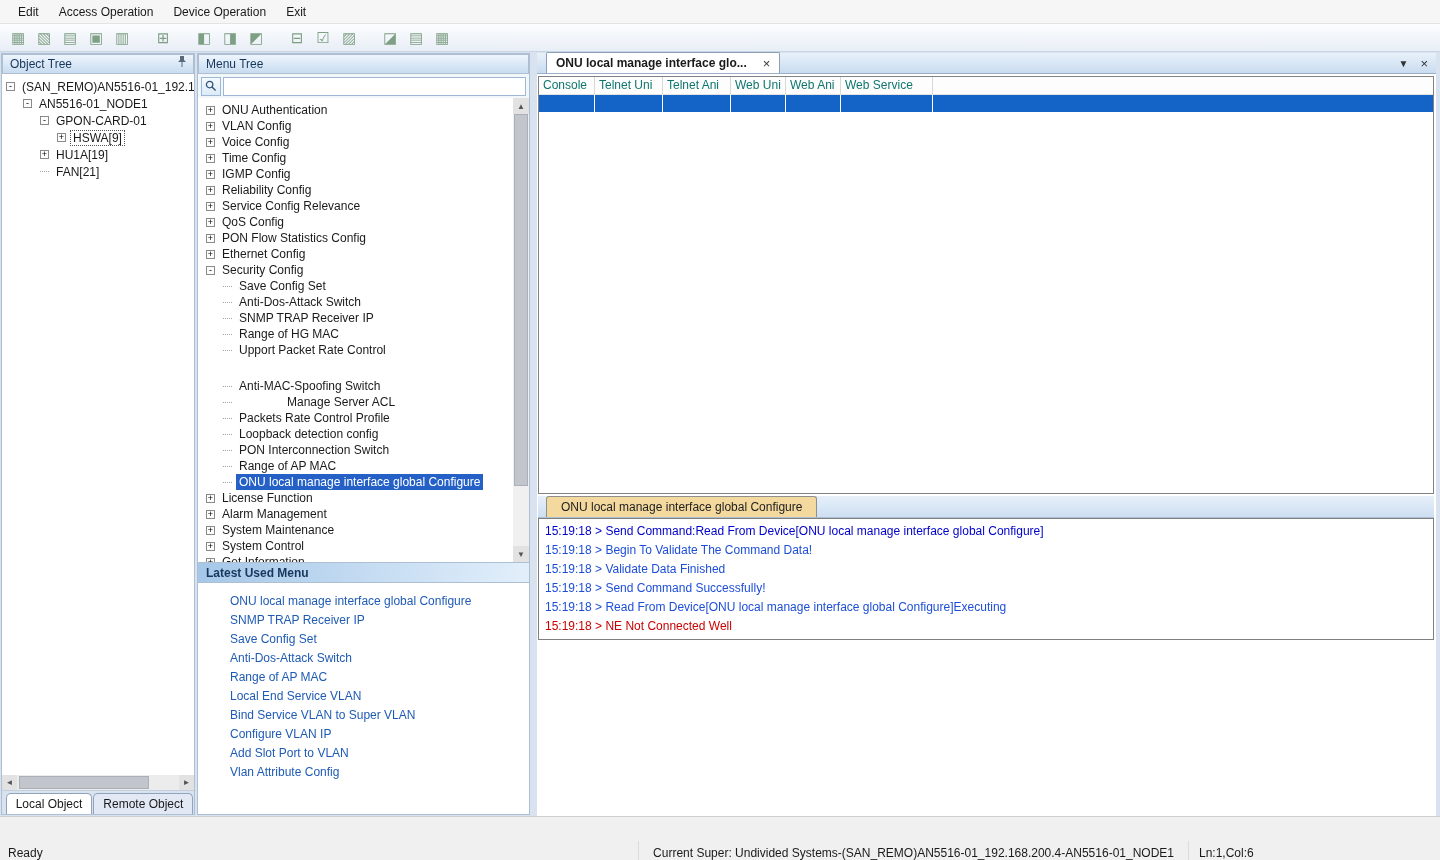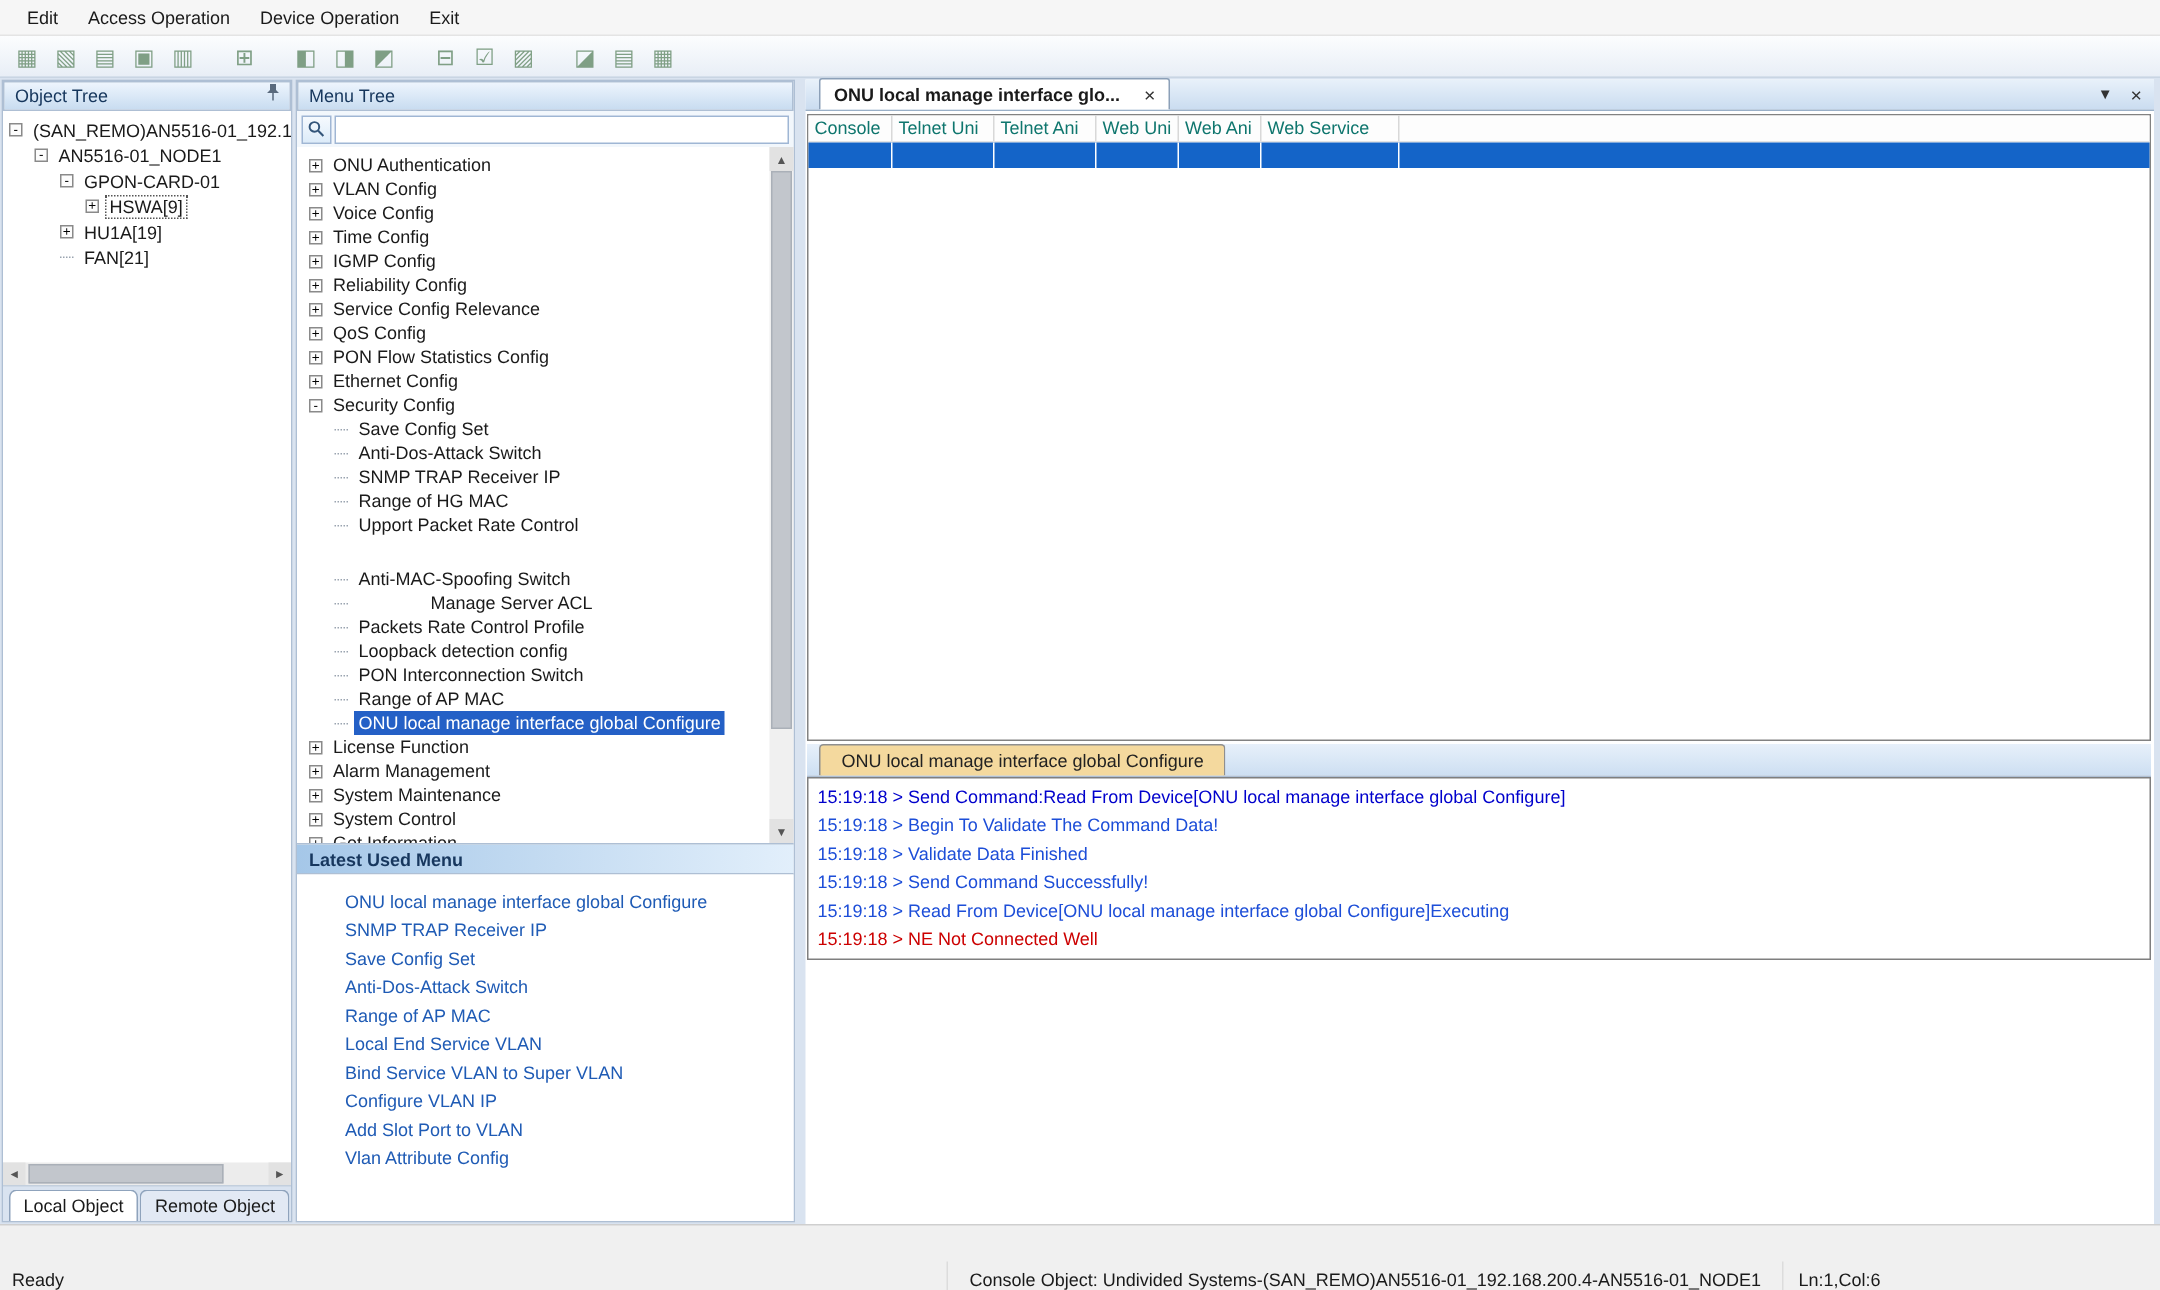--- a/index.html
+++ b/index.html
@@ -395,15 +395,15 @@
         <div class="log-line c-black">15:19:18 &gt; Validate Data Finished</div>
         <div class="log-line c-black">15:19:18 &gt; Send Command Successfully!</div>
         <div class="log-line c-black">15:19:18 &gt; Read From Device[ONU local manage interface global Configure]Executing</div>
         <div class="log-line c-red">15:19:18 &gt; NE Not Connected Well</div>
       </div>
   </div>
 </div>
 
 <div class="statusbar">
   <div class="status-left">Ready</div>
-  <div class="status-center">Console Object: Undivided Systems-(SAN_REMO)AN5516-01_192.168.200.4-AN5516-01_NODE1</div>
+  <div class="status-center">Current Super: Undivided Systems-(SAN_REMO)AN5516-01_192.168.200.4-AN5516-01_NODE1</div>
   <div class="status-right">Ln:1,Col:6</div>
 </div>
 
 </body></html>

